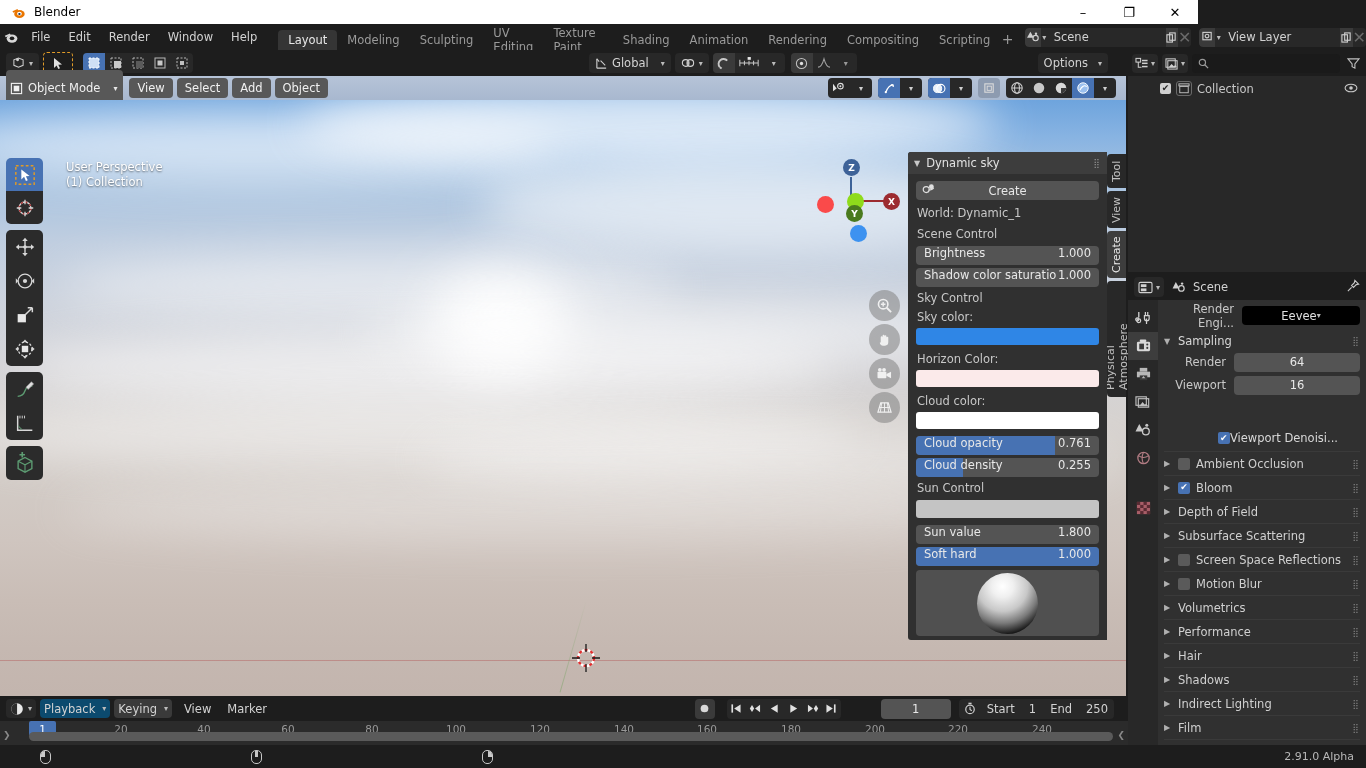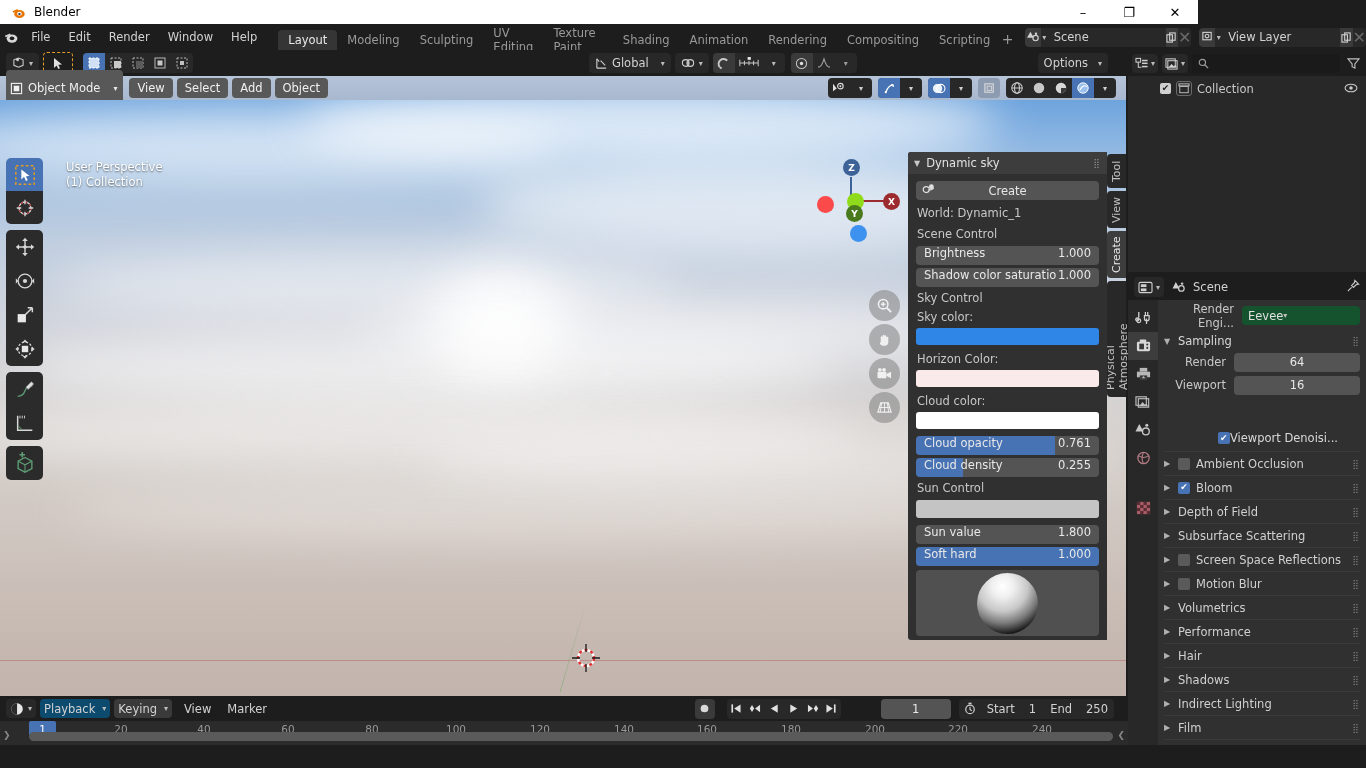--- a/index.html
+++ b/index.html
@@ -165,21 +165,21 @@
   .pr-header { height:26px; background:#1d1d1d; display:flex; align-items:center; padding:0 6px; gap:8px; }
   .pr-hb { height:20px; padding:0 4px; background:#282828; border-radius:4px; display:flex; align-items:center; gap:3px; }
   .pr-title { font-size:11.5px; color:#d2d2d2; }
   .pr-pin { margin-left:auto; }
   .pr-tabcol { position:absolute; left:0; top:26px; width:30px; bottom:0; background:#282828; padding-top:4px; }
   .pr-tab { width:30px; height:28px; display:flex; align-items:center; justify-content:center; }
   .pr-tab.active { background:#3d3d3d; }
   .pr-content { position:absolute; left:30px; top:26px; right:0; bottom:0; background:#303030; padding:5px 6px 0 6px; overflow:hidden; }
   .pr-row { display:flex; align-items:center; height:21px; margin-bottom:3px; }
   .pr-lbl { font-size:11.5px; color:#c8c8c8; text-align:right; padding-right:8px; }
-  .pr-dd { flex:1; height:19px; background:#14532d; border-radius:4px; display:flex; align-items:center; justify-content:flex-start; padding:0 6px; font-size:11.5px; color:#e0e0e0; }
+  .pr-dd { flex:1; height:19px; background:#000000; border-radius:4px; display:flex; align-items:center; justify-content:center; padding:0 6px; font-size:11.5px; color:#e0e0e0; }
   .pr-val { flex:1; height:19px; background:#545454; border-radius:4px; display:flex; align-items:center; justify-content:center; font-size:11.5px; color:#e8e8e8; }
   .pr-sechead { display:flex; align-items:center; height:22px; gap:6px; font-size:11.5px; color:#d8d8d8; }
   .pr-sechead .grip { margin-left:auto; color:#7a7a7a; font-size:9px; letter-spacing:1px;}
   .pr-panelrow { display:flex; align-items:center; height:24px; gap:6px; font-size:11.5px; color:#d0d0d0; border-top:1px solid #3a3a3a; }
   .pr-panelrow .grip { margin-left:auto; color:#7a7a7a; font-size:9px; letter-spacing:1px; }
   .tri-r { color:#b0b0b0; font-size:8px; width:8px; }
   .tri-d { color:#b0b0b0; font-size:8px; width:8px; }
   .cb { width:12px; height:12px; border-radius:2px; background:#5a5a5a; display:flex; align-items:center; justify-content:center; }
   .cb.on { background:#4772b3; }
   .cb.on::after { content:"✔"; color:#fff; font-size:9px; line-height:1; }
@@ -1057,14 +1057,26 @@
       <div class="tl-tick" style="left:875px;">200</div>
       <div class="tl-tick" style="left:958px;">220</div>
       <div class="tl-tick" style="left:1042px;">240</div>
       <div class="tl-playhead" style="left:29px;width:27px;">1</div>
       <div class="tl-scroll" style="left:29px;width:1084px;"></div>
       <div style="position:absolute;left:3px;bottom:5px;color:#888;font-size:9px;">❯</div>
       <div style="position:absolute;right:3px;bottom:5px;color:#888;font-size:9px;">❮</div>
     </div>
   </div>
 
+  <div class="statusbar">
+    <div class="sb-item" style="margin-left:40px;">
+      <span class="mouse-ico l"></span>
+    </div>
+    <div class="sb-item" style="margin-left:200px;">
+      <span class="mouse-ico m"></span>
+    </div>
+    <div class="sb-item" style="margin-left:220px;">
+      <span class="mouse-ico r"></span>
+    </div>
+    <div class="sb-version">2.91.0 Alpha</div>
+  </div>
 
 </div>
 
 </body></html>

